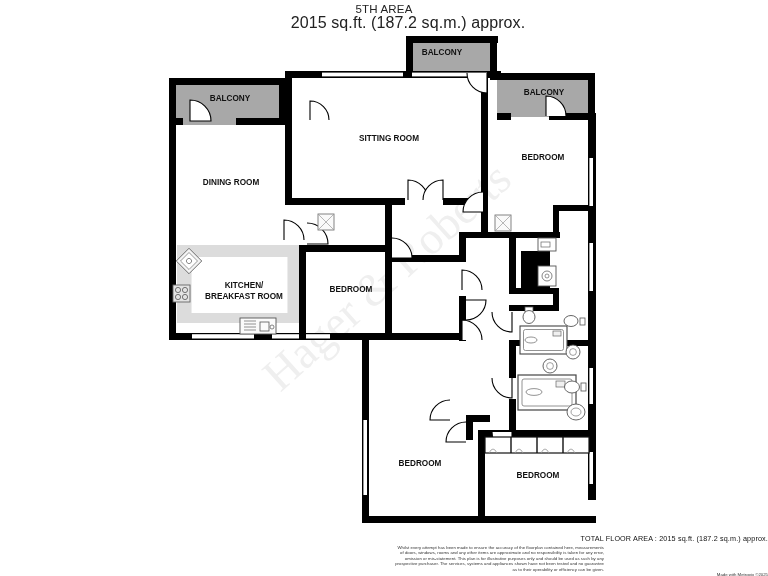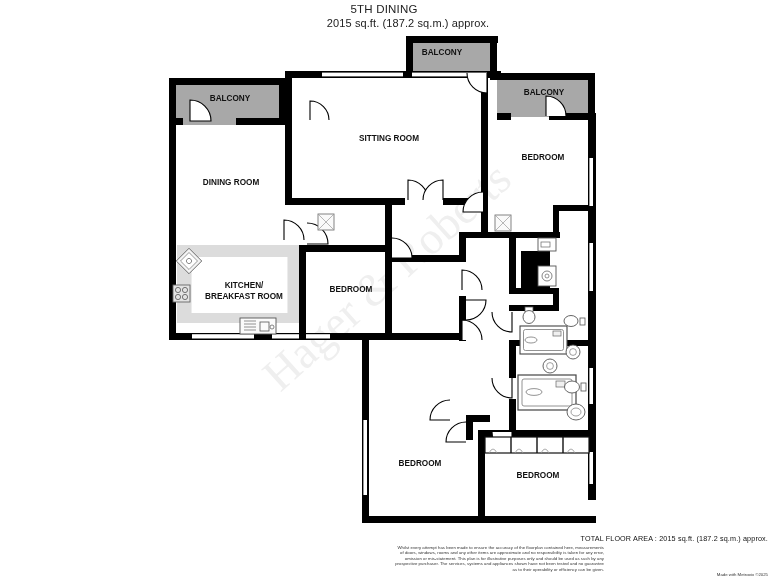--- a/index.html
+++ b/index.html
@@ -23,21 +23,21 @@
     text-align: center;
     padding-top: 2px;
   }
   #header .floor-title {
     font-size: 11.5px;
     color: #222;
     letter-spacing: 0.2px;
     line-height: 14px;
   }
   #header .floor-area {
-    font-size: 11px;
+    font-size: 16px;
     color: #222;
     letter-spacing: 0.1px;
     line-height: 14px;
     margin-left: 48px;
   }
 
   
   #plan {
     position: absolute;
     top: 0; left: 0;
@@ -353,21 +353,21 @@
         <text x="244" y="288"><tspan x="244">KITCHEN/</tspan><tspan x="244" dy="10.5">BREAKFAST ROOM</tspan></text>
         <text x="351" y="292"><tspan x="351">BEDROOM</tspan></text>
         <text x="420" y="466"><tspan x="420">BEDROOM</tspan></text>
         <text x="538" y="478"><tspan x="538">BEDROOM</tspan></text>
       </g>
 
 </svg>
 </div>
 
 <div id="header">
-  <div class="floor-title">5TH DINING</div>
+  <div class="floor-title">5TH AREA</div>
   <div class="floor-area">2015 sq.ft. (187.2 sq.m.) approx.</div>
 </div>
 
 <div id="footer">
   <div class="total-area">TOTAL FLOOR AREA : 2015 sq.ft. (187.2 sq.m.) approx.</div>
   <div class="disclaimer" id="disclaimer">
       <div>Whilst every attempt has been made to ensure the accuracy of the floorplan contained here, measurements</div>
       <div>of doors, windows, rooms and any other items are approximate and no responsibility is taken for any error,</div>
       <div>omission or mis-statement. This plan is for illustrative purposes only and should be used as such by any</div>
       <div>prospective purchaser. The services, systems and appliances shown have not been tested and no guarantee</div>

